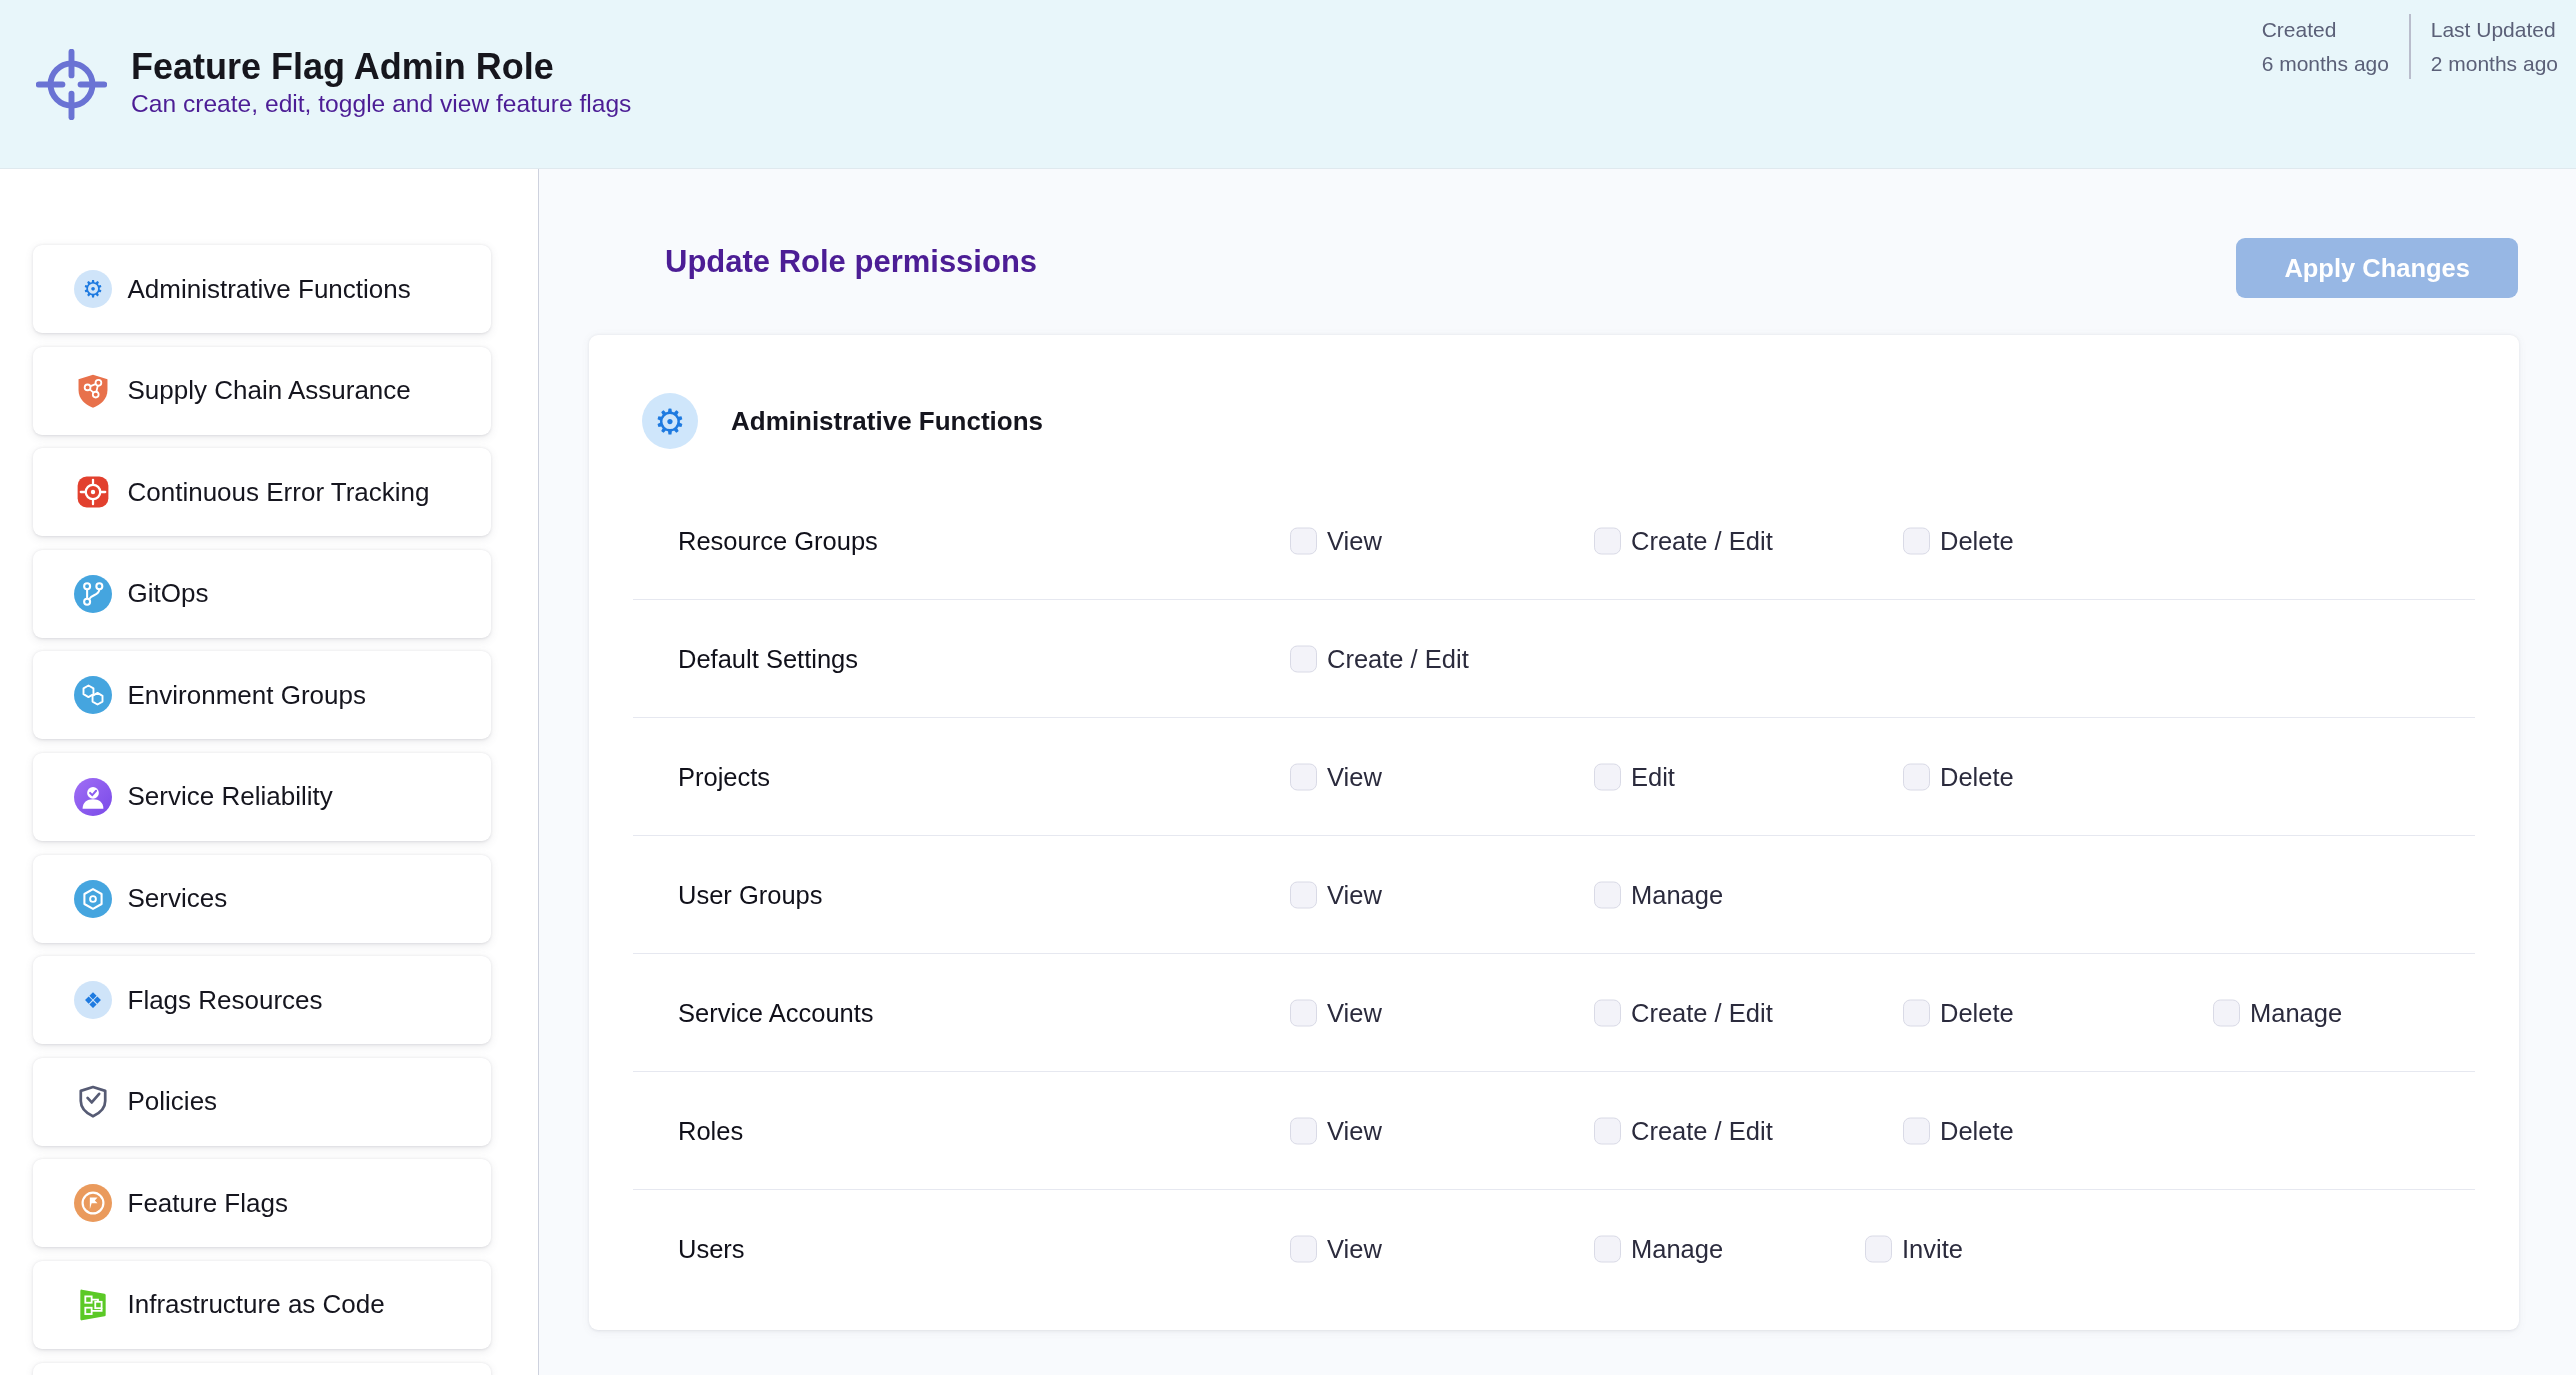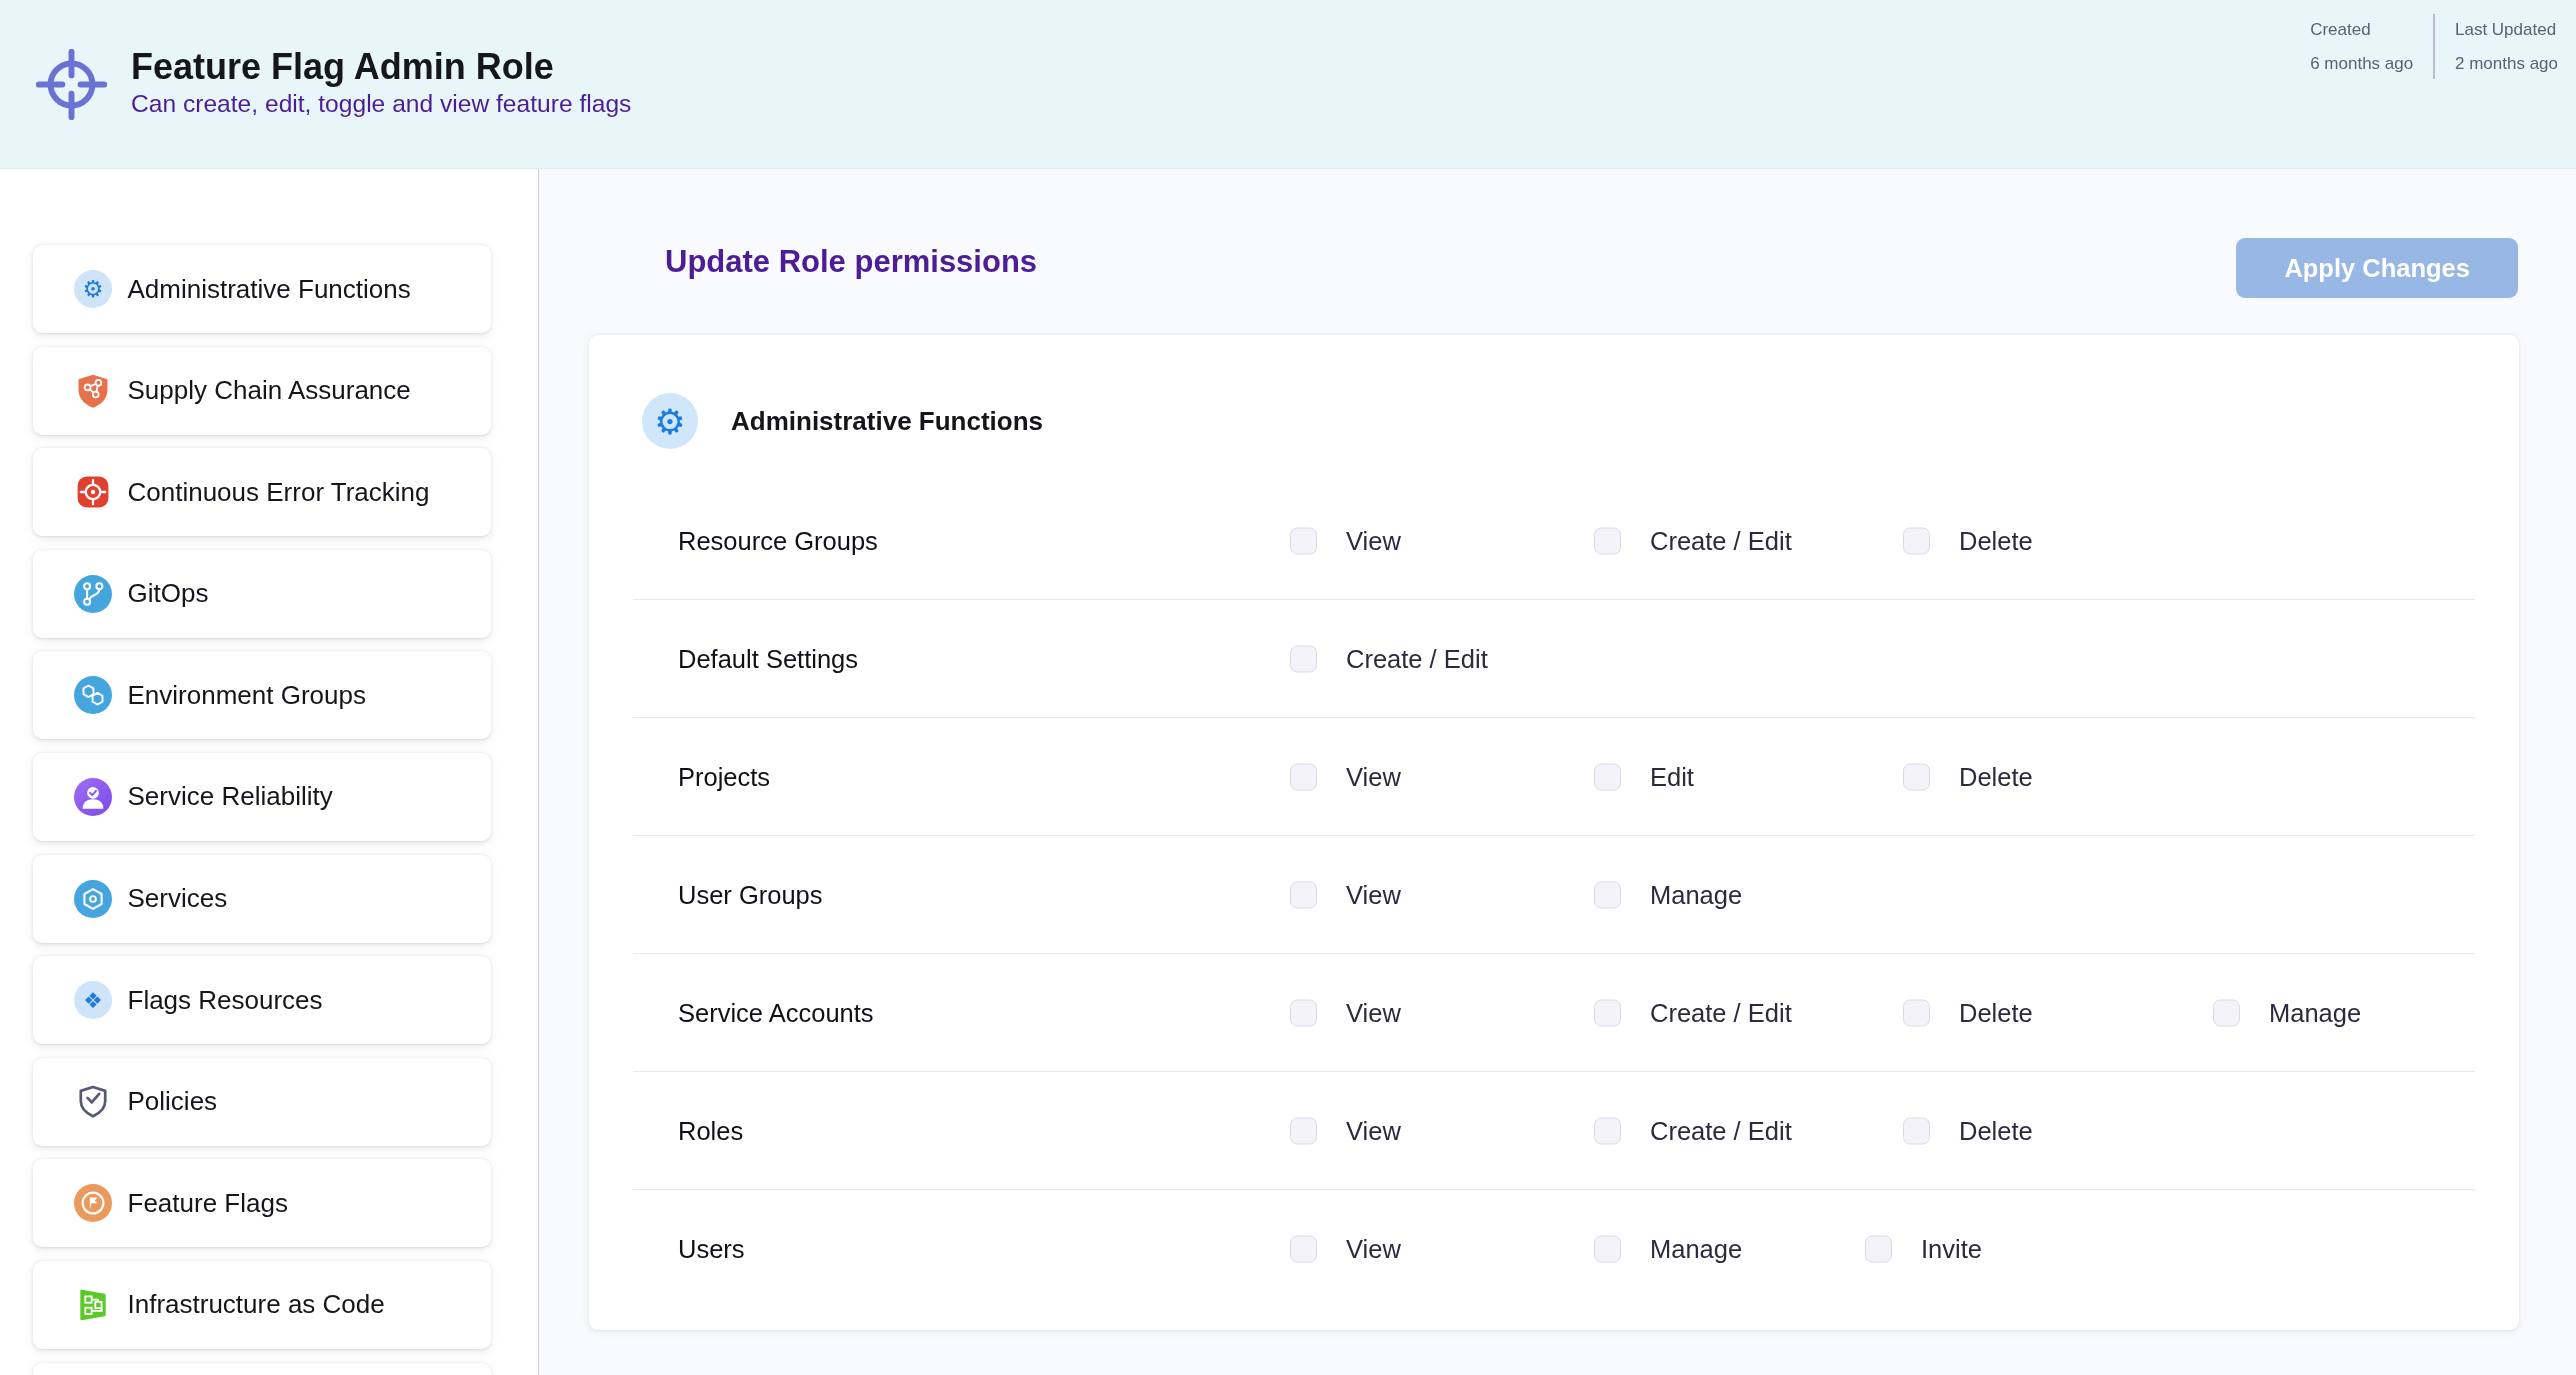--- a/index.html
+++ b/index.html
@@ -8,21 +8,21 @@
 
   
   .page-header { position:absolute; top:0; left:0; width:2576px; height:169px;
     background:#e8f6fa; display:flex; align-items:center; padding-left:36px; gap:24px;
     border-bottom:0.9px solid #dfe9ee; }
   .hdr-icon { width:71px; height:71px; flex:0 0 auto; }
   .hdr-title { font-size:36px; font-weight:700; color:#16161d; line-height:38px; }
   .hdr-sub   { font-size:24.6px; color:#4c1d95; line-height:35px; }
   .meta { position:absolute; top:12.7px; right:18px; display:flex; gap:20px; }
   .meta-col { display:flex; flex-direction:column; }
-  .meta-col div { font-size:17px; color:#5b6078; line-height:34px; }
+  .meta-col div { font-size:21px; color:#5b6078; line-height:34px; }
   .meta-div { width:1.8px; background:#b9bdcc; height:65px; margin-top:1.8px; }
 
   
   .sidebar { position:absolute; top:169px; left:0; width:539px; height:1206px;
     background:#ffffff; border-right:1.8px solid #ced2de; }
   .side-list { display:flex; flex-direction:column; gap:13.6px; padding:76px 0 0 33px; }
   .side-card { width:458px; height:88px; background:#fff; border-radius:9px;
     display:flex; align-items:center; padding-left:41px; gap:15.5px;
     box-shadow:0 0.9px 2.7px rgba(40,41,61,.10), 0 2.7px 9px rgba(96,97,112,.12); }
   .side-card-partial { margin-left:33px; margin-top:13.6px; }
@@ -46,21 +46,21 @@
     display:flex; align-items:center; justify-content:center; }
   .badge .glyph { font-size:35px; color:#1e7ae0; line-height:1; }
   .card-title { font-size:26px; font-weight:700; color:#15151e; }
 
   .perm-rows { margin-top:33px; }
   .perm-row { position:relative; height:118px; border-bottom:1.8px solid #e6e8f0; }
   .perm-row:last-child { border-bottom:none; }
   .res-label { position:absolute; left:45px; top:50%; transform:translateY(-50%);
     font-size:25.5px; color:#10101a; white-space:nowrap; }
   .perm-cell { position:absolute; top:50%; transform:translateY(-50%);
-    display:flex; align-items:center; gap:29px; }
+    display:flex; align-items:center; gap:10px; }
   .checkbox { width:27px; height:27px; border-radius:7.3px; background:#f3f3f9;
     border:1.8px solid #d9dae6; }
   .perm-label { font-size:25.5px; color:#2b2b3d; white-space:nowrap; }
 </style>
 </head>
 <body>
 
 <header class="page-header">
   <div class="hdr-icon">
     <svg viewBox="0 0 78 78" fill="none" stroke="#6a73d4" stroke-width="6.5" stroke-linecap="round">

